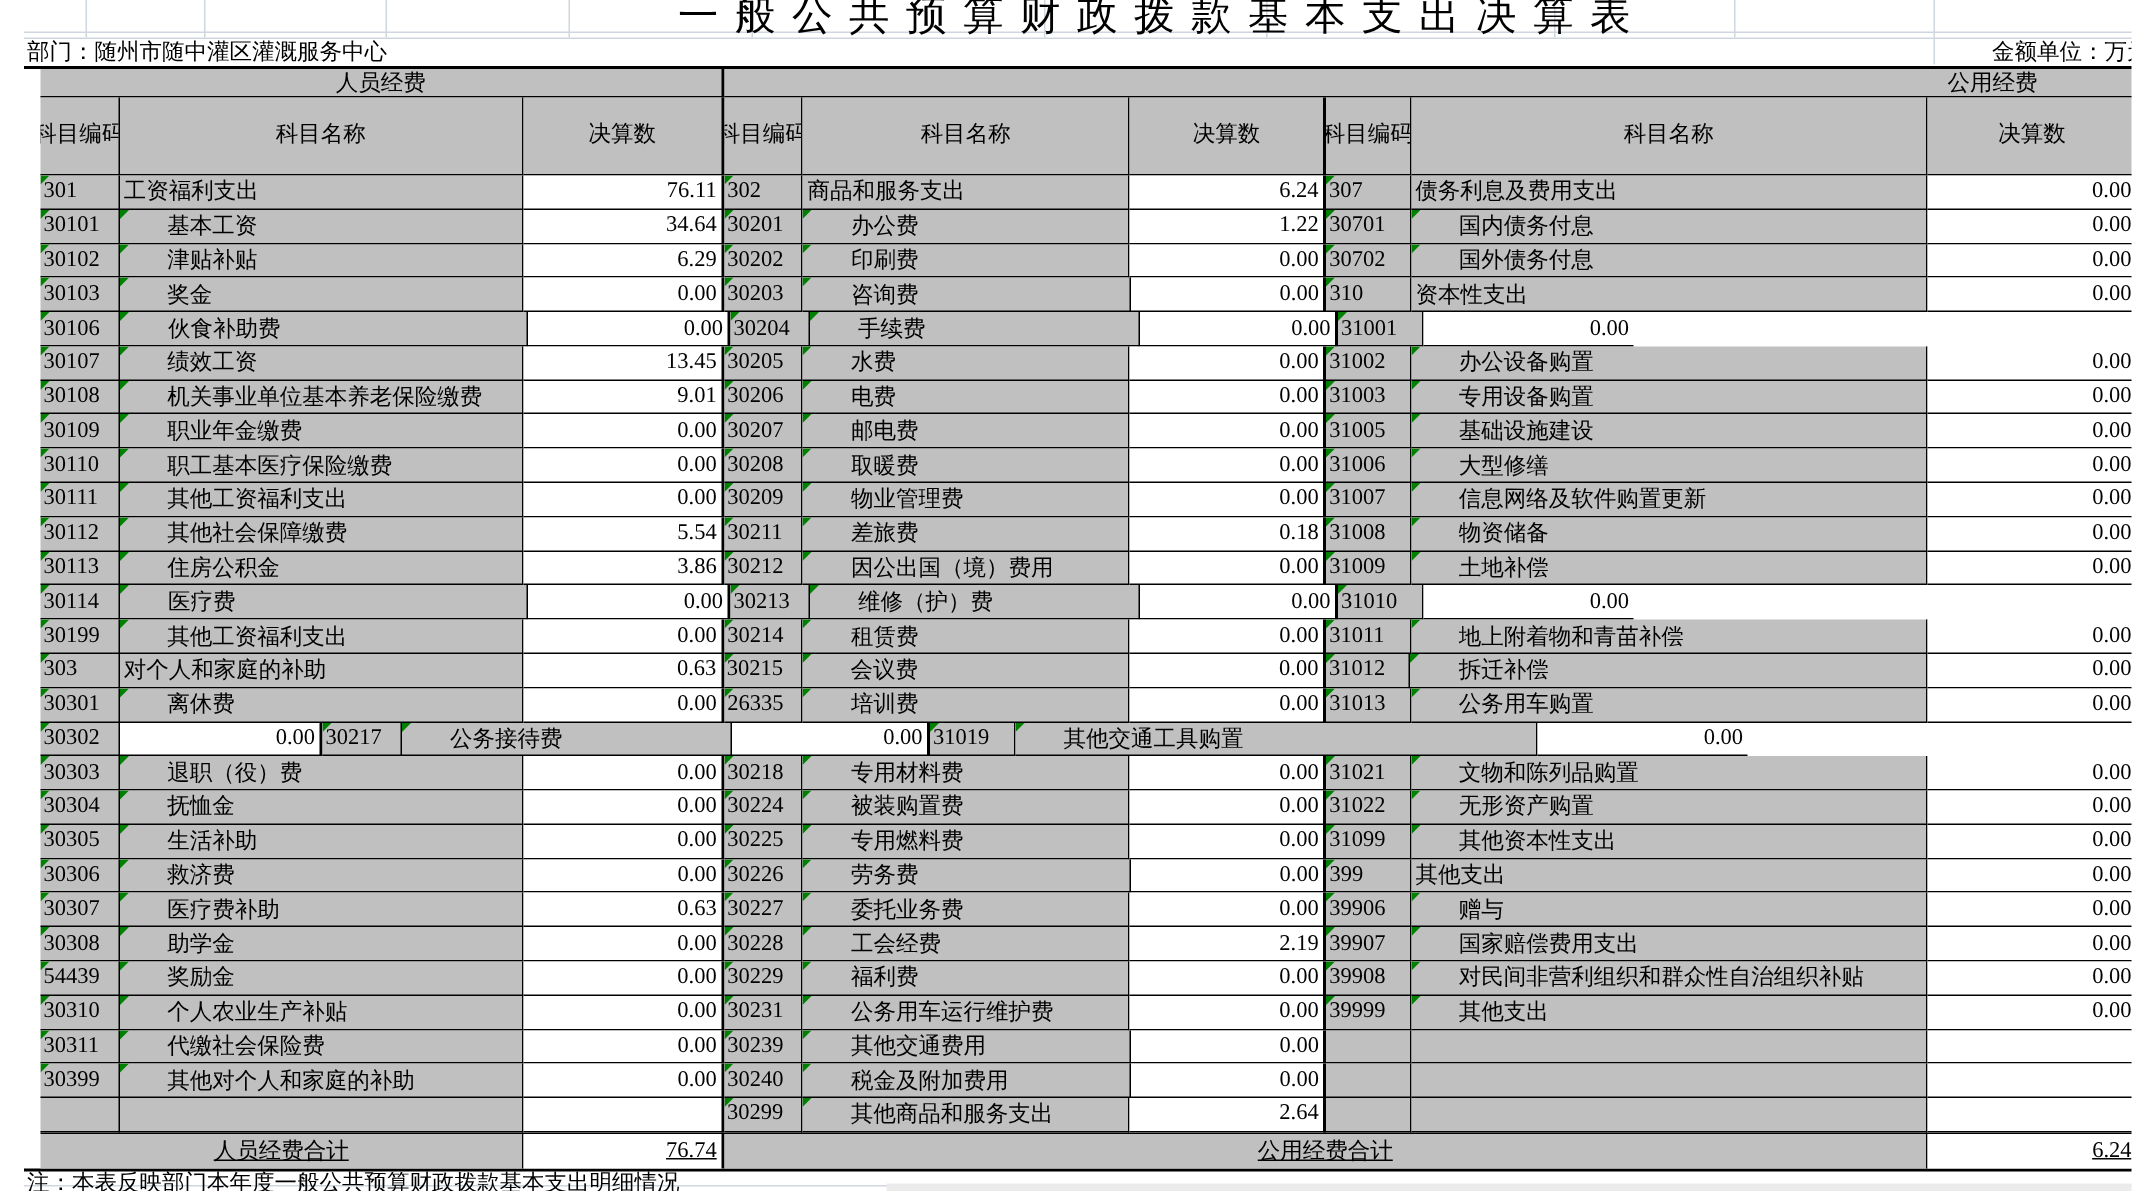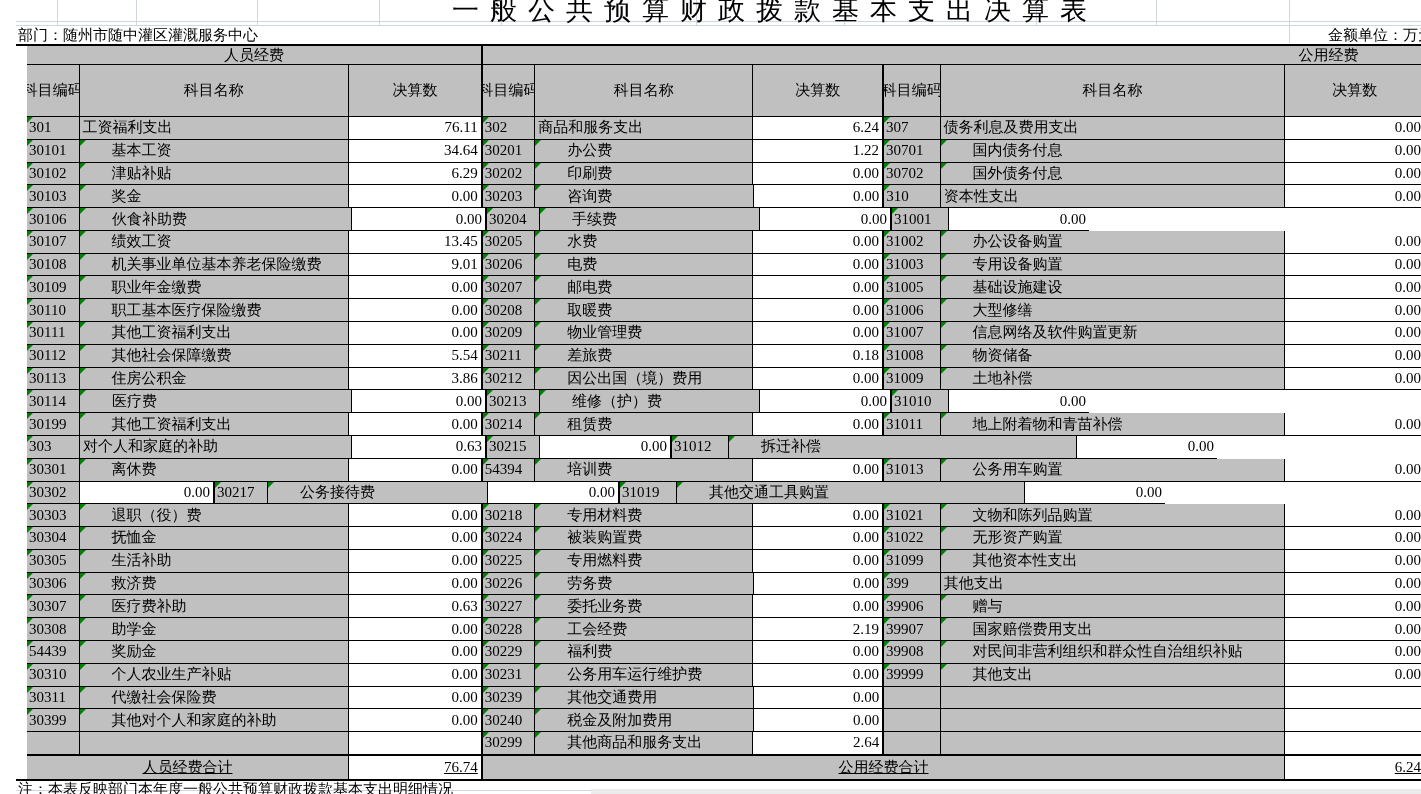--- a/index.html
+++ b/index.html
@@ -264,30 +264,31 @@
           <div class="cell val v1 thick">0.00</div>
           <div class="cell g code c2 tri">31011</div>
           <div class="cell g name n2 tri ind">地上附着物和青苗补偿</div>
           <div class="cell val v2 noright">0.00</div>
         </div>
         <div class="trow">
           <div class="cell g code c0 tri">303</div>
           <div class="cell g name n0">对个人和家庭的补助</div>
           <div class="cell val v0 thick">0.63</div>
           <div class="cell g code c1 tri">30215</div>
+          <div class="cell g name n1 tri ind">会议费</div>
           <div class="cell val v1 thick">0.00</div>
           <div class="cell g code c2 tri">31012</div>
           <div class="cell g name n2 tri ind">拆迁补偿</div>
           <div class="cell val v2 noright">0.00</div>
         </div>
         <div class="trow">
           <div class="cell g code c0 tri">30301</div>
           <div class="cell g name n0 tri ind">离休费</div>
           <div class="cell val v0 thick">0.00</div>
-          <div class="cell g code c1 tri">54394</div>
+          <div class="cell g code c1 tri">26335</div>
           <div class="cell g name n1 tri ind">培训费</div>
           <div class="cell val v1 thick">0.00</div>
           <div class="cell g code c2 tri">31013</div>
           <div class="cell g name n2 tri ind">公务用车购置</div>
           <div class="cell val v2 noright">0.00</div>
         </div>
         <div class="trow">
           <div class="cell g code c0 tri">30302</div>
           <div class="cell val v0 thick">0.00</div>
           <div class="cell g code c1 tri">30217</div>

